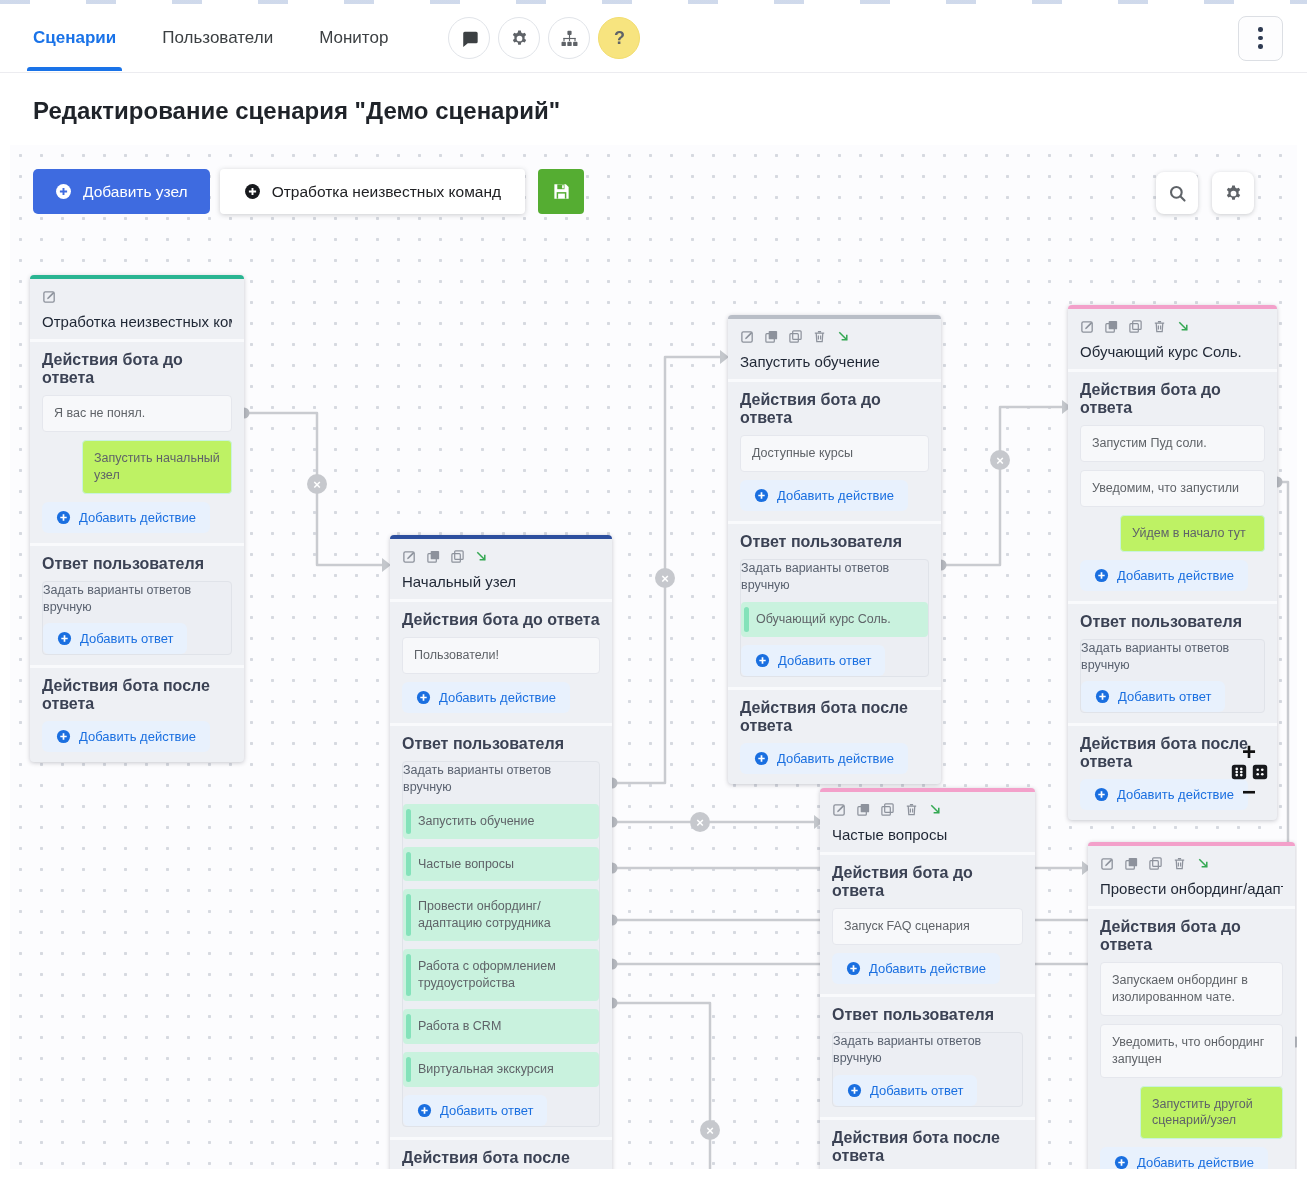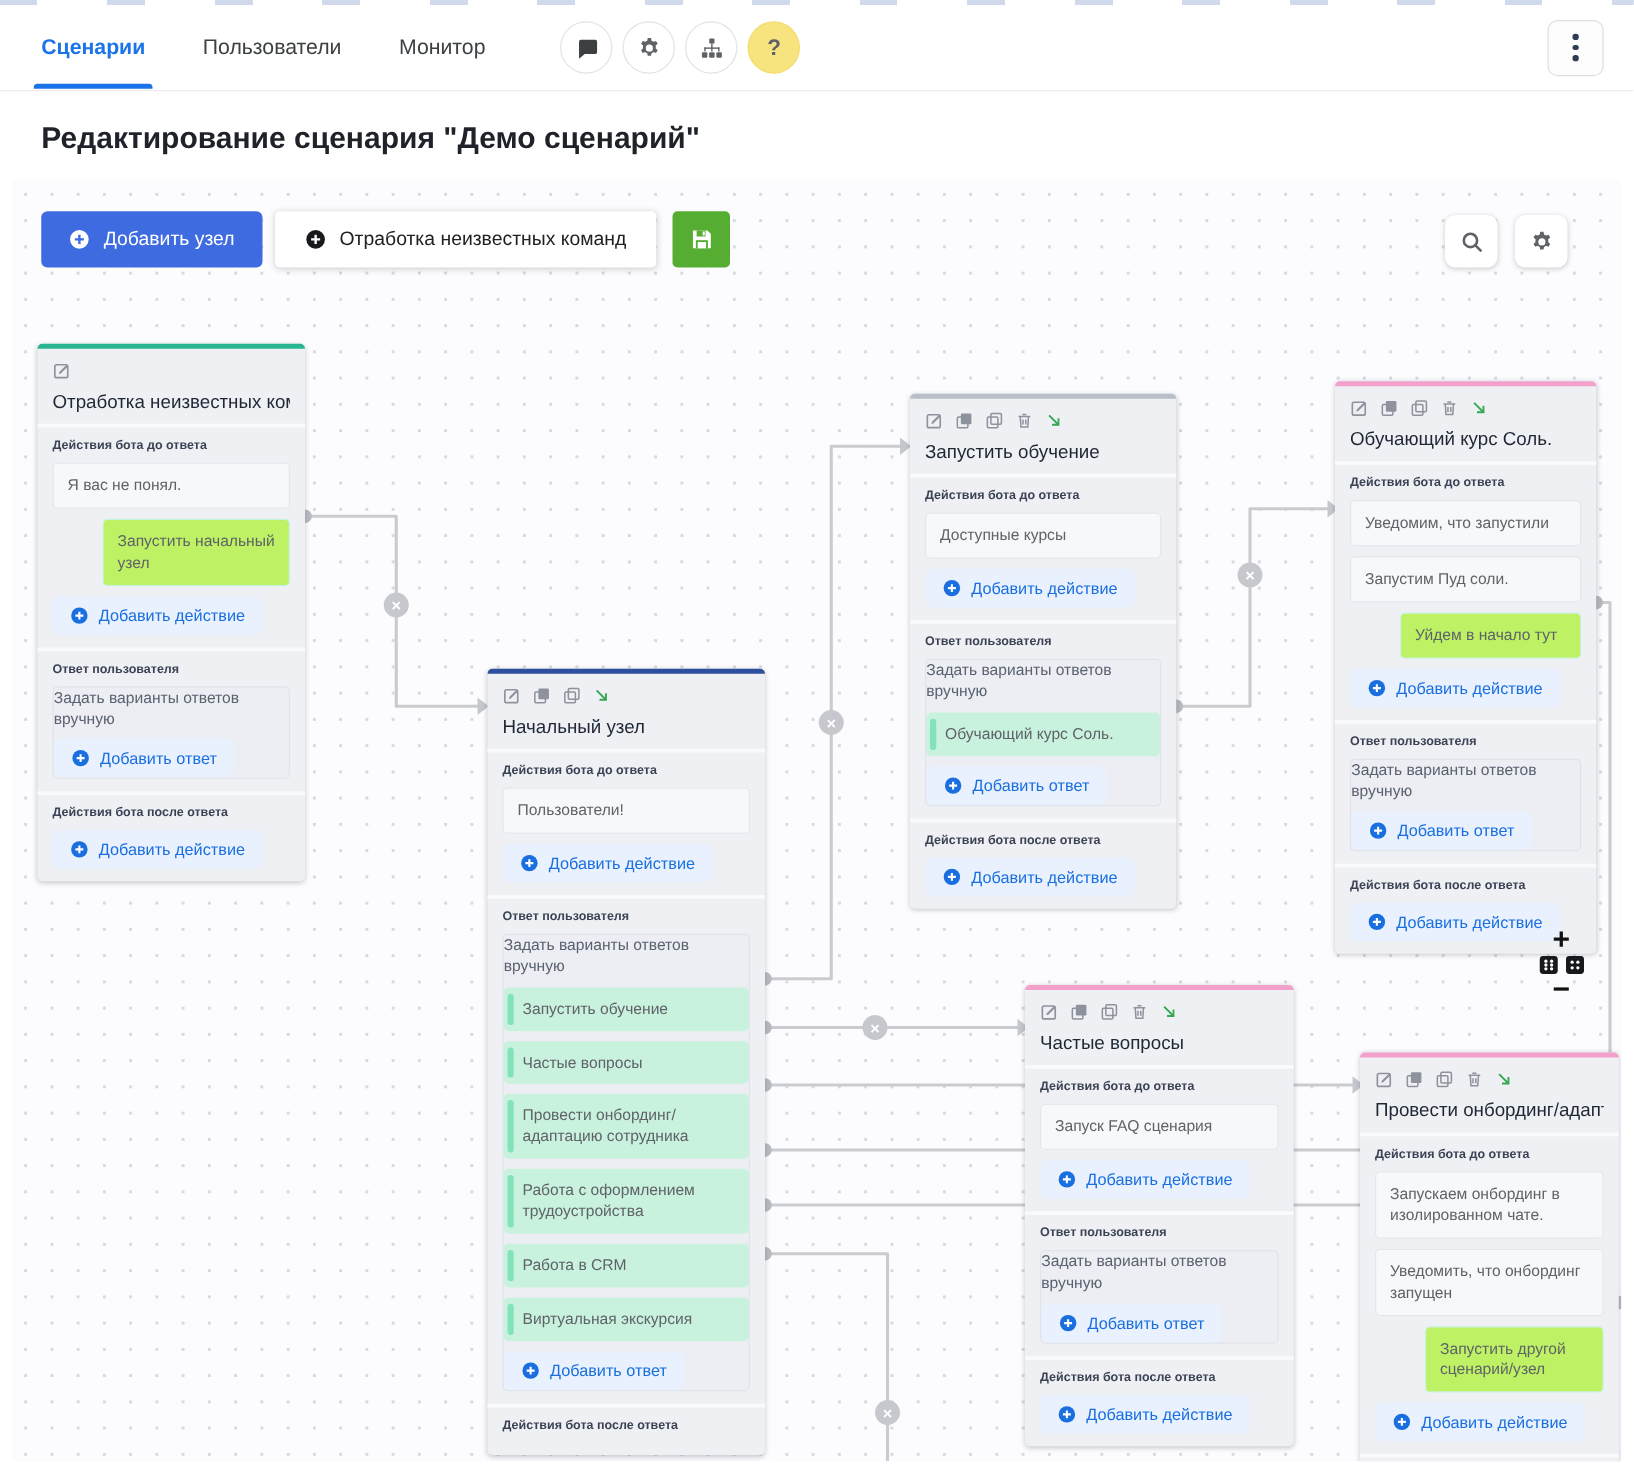--- a/index.html
+++ b/index.html
@@ -60,21 +60,21 @@
 
   
   .node { position:absolute; z-index:2; background:#eef0f4; border-radius:4px;
     box-shadow:0 1px 4px rgba(40,45,60,.25); }
   .accent { height:4px; border-radius:4px 4px 0 0; }
   .head { padding:10px 12px 9px; }
   .icon-row { display:flex; gap:9px; align-items:center; height:15px; }
   .node-title { margin-top:9px; font-size:15px; font-weight:500; color:#1f2735;
     white-space:nowrap; overflow:hidden; }
   .section { border-top:3px solid #f9fafc; padding:9px 12px 10px; }
-  .sec-label { font-size:10px; font-weight:700; color:#3b4254; margin-bottom:8px; }
+  .sec-label { font-size:16px; font-weight:700; color:#3b4254; margin-bottom:8px; }
   .item { background:#f7f8fa; border:1px solid #e5e7ed; border-radius:4px; padding:9px 11px;
     font-size:12.5px; color:#5f6368; margin-bottom:8px; line-height:1.35; position:relative; cursor:pointer;}
   .item.green { background:#bef264; border-color:#c9f2de;margin-left:40px; }
   .panel { background:#eceef3; border:1px solid #e0e3e9; border-radius:4px; }
   .panel-text { font-size:12.5px; color:#5a6270; margin-bottom:8px; line-height:1.35; }
   .option { background:#c9f2de; border-radius:4px; padding:9px 10px 9px 15px; font-size:12.5px;
     color:#5f6368; margin-bottom:8px; line-height:1.35; position:relative; cursor:pointer; }
   .option::before { content:''; position:absolute; left:3px; top:5px; bottom:5px; width:4.5px;
     border-radius:3px; background:#84e2ba; }
   .add-btn { display:inline-flex; align-items:flex-end; gap:8px; background:#e8f1fd; border:none;
@@ -440,22 +440,22 @@
           </svg>
         <svg class="hic" width="15" height="15" viewBox="0 0 16 16" fill="none" stroke="#34a853" stroke-width="1.6">
             <path d="M3.5 3.5l8 8"></path>
             <path d="M11.5 6v5.5H6"></path>
           </svg>
       </div>
       <div class="node-title">Обучающий курс Соль.</div>
     </div>
     <div class="section">
       <div class="sec-label">Действия бота до ответа</div>
+      <div class="item"><span>Запустим Пуд соли.</span></div>
       <div class="item"><span>Уведомим, что запустили</span></div>
-      <div class="item"><span>Запустим Пуд соли.</span></div>
       <div class="item green"><span>Уйдем в начало тут</span></div>
       <button class="add-btn">
         <svg class="hic" width="15" height="15" viewBox="0 0 16 16">
             <circle cx="8" cy="8" r="7" fill="#1a6fe0"></circle>
             <path d="M8 4.6v6.8M4.6 8h6.8" stroke="#fff" stroke-width="1.8"></path>
           </svg>
         <span>Добавить действие</span>
       </button>
     </div>
     <div class="section">

